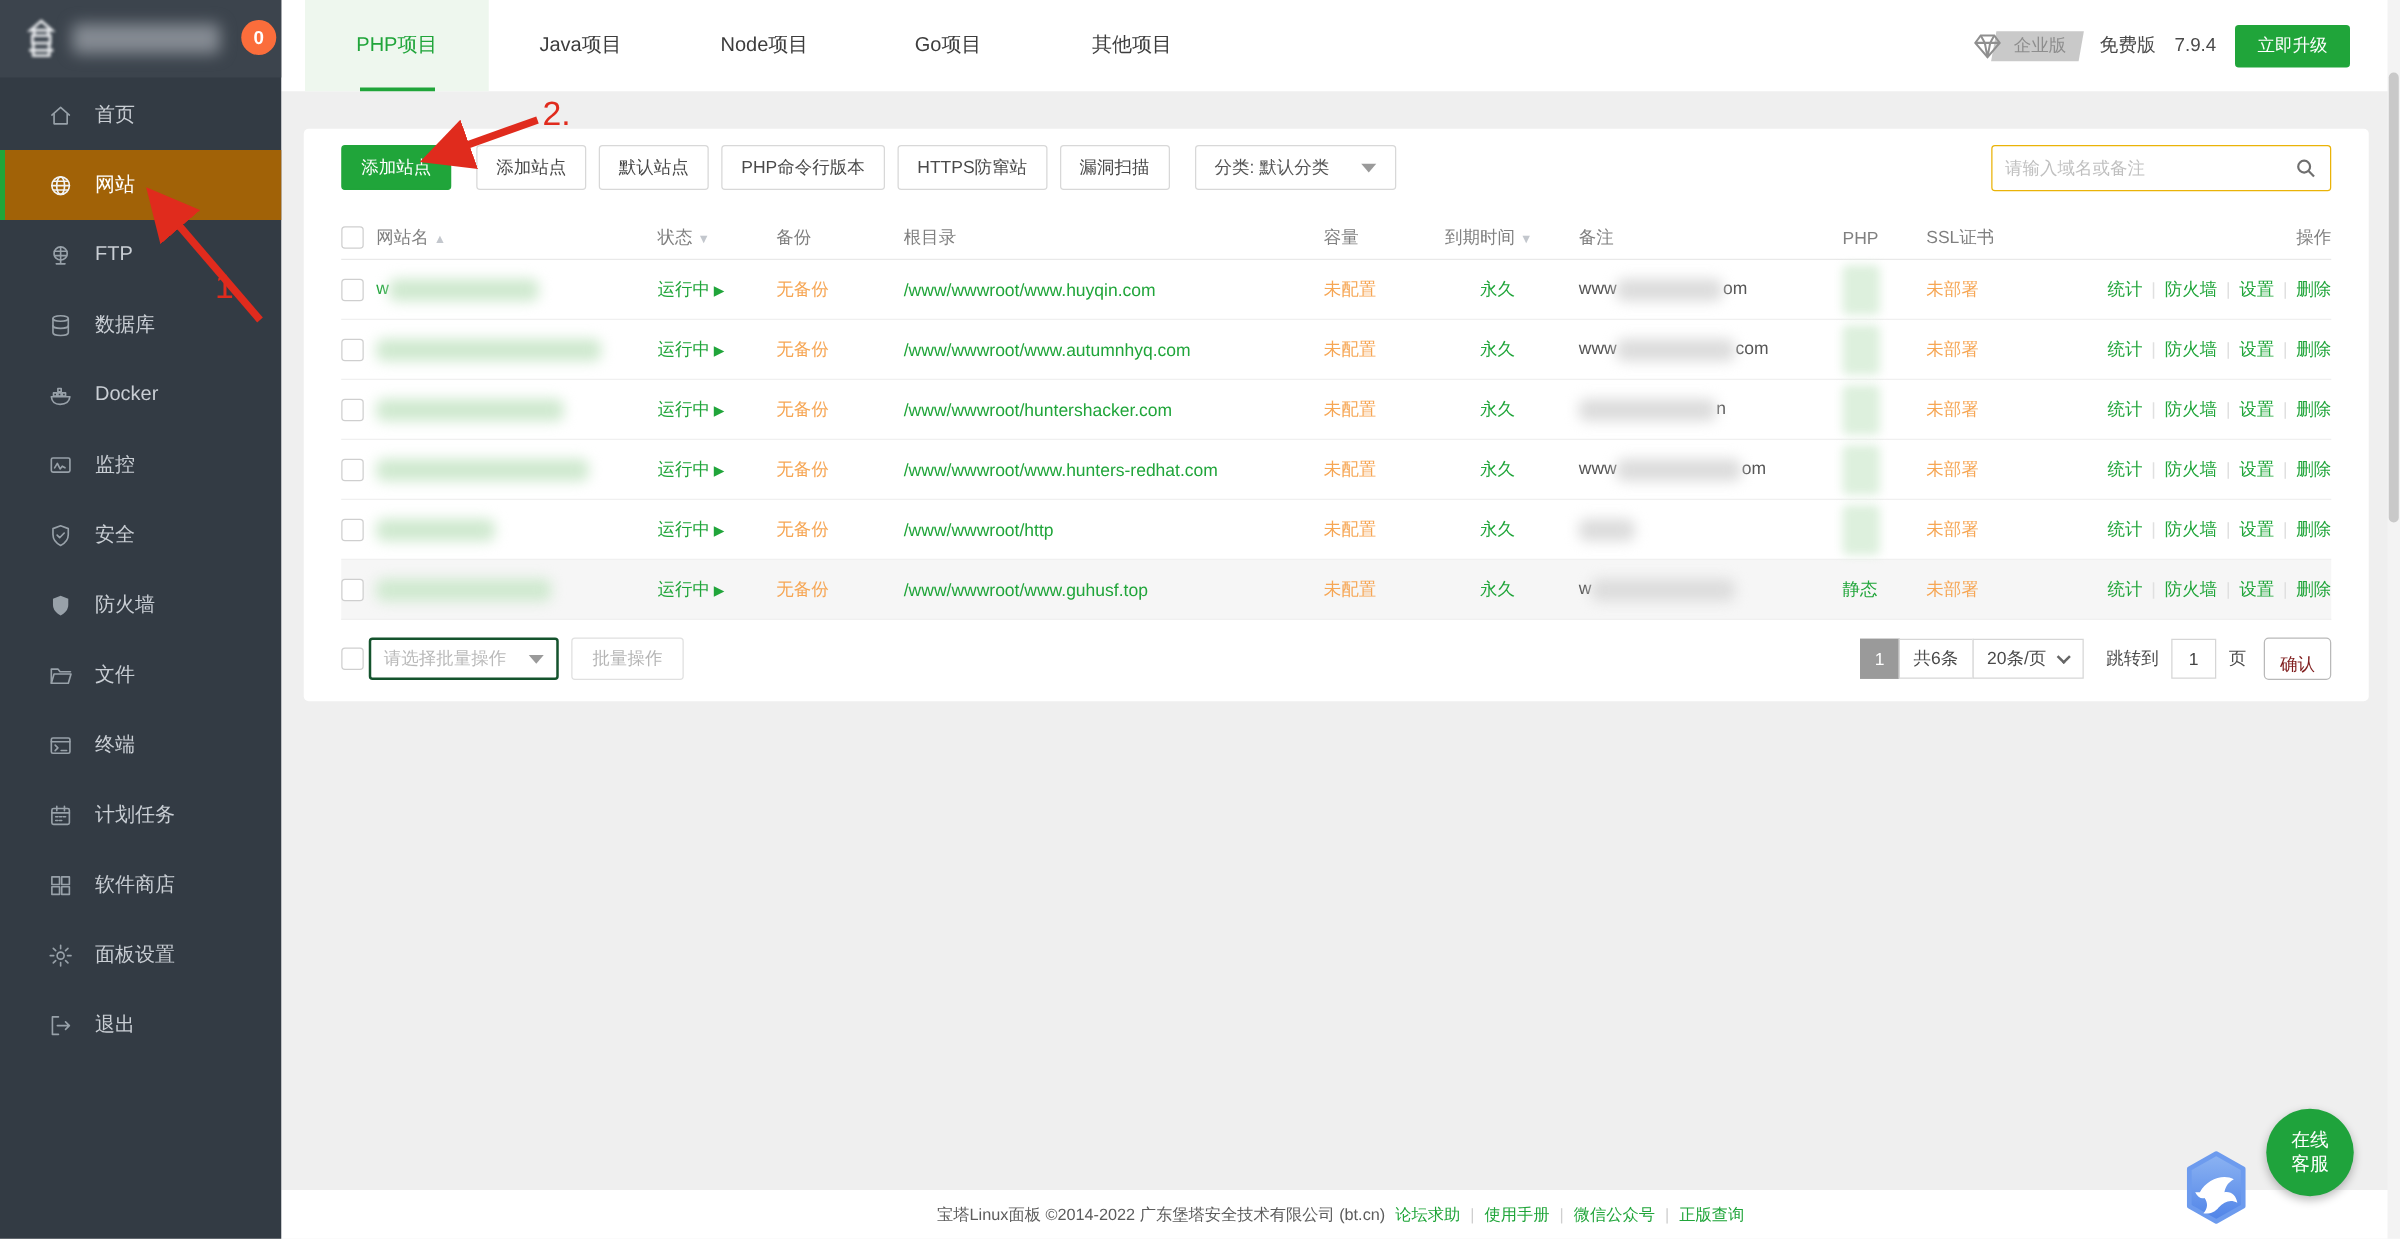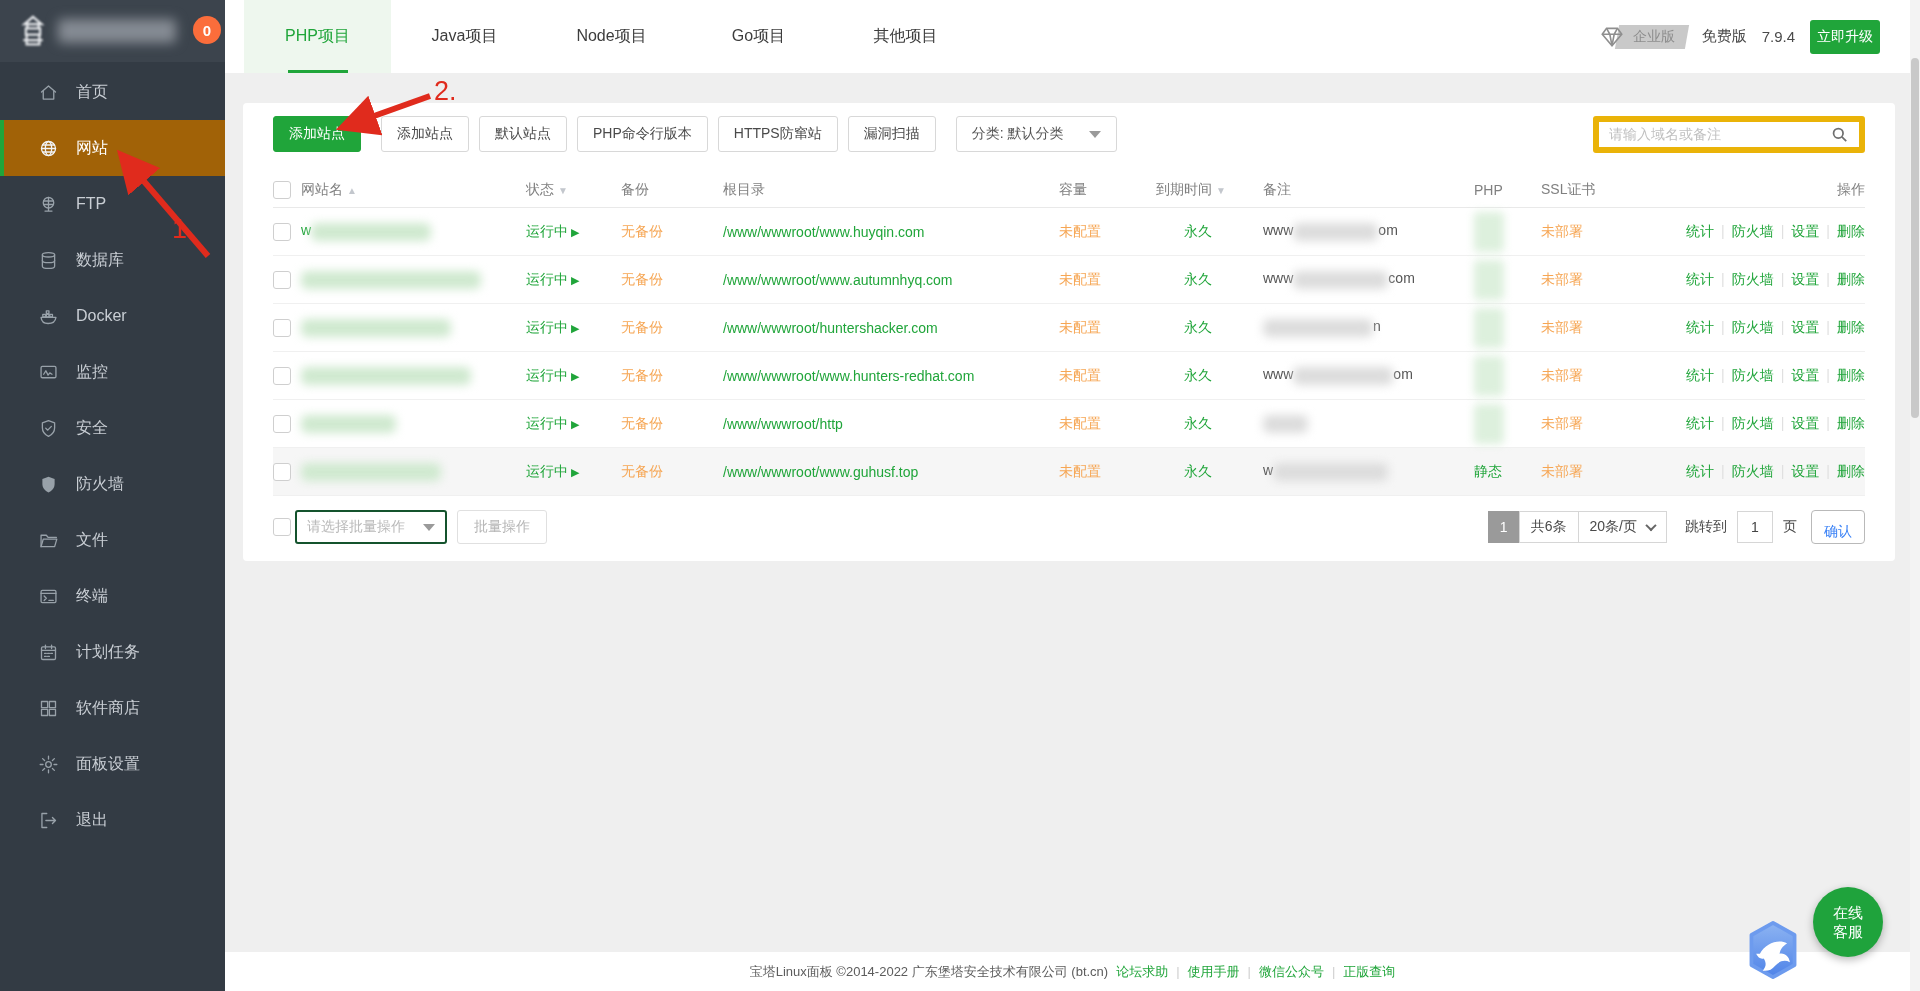--- a/index.html
+++ b/index.html
@@ -26,31 +26,31 @@
     font-size:16px; color:#3d3d3d; cursor:pointer; position:relative; }
   .tab.active { color:#20a53a; background:#eef7ee; }
   .tab.active::after { content:""; position:absolute; bottom:0; left:50%; margin-left:-30px; width:60px; height:3px; background:#20a53a; }
 
   .license { position:absolute; top:0; right:40px; height:73px; display:flex; align-items:center; gap:15px; }
   .edition { display:flex; align-items:center; }
   .edition .gem { width:26px; height:26px; color:#8f8f8f; margin-right:-8px; position:relative; z-index:1; }
   .edition .tag { background:#c9c9c9; color:#8d8d8d; font-size:14px; padding:3px 12px 3px 16px; transform:skewX(-10deg); }
   .edition .tag span { display:inline-block; transform:skewX(10deg); }
   .lic-txt { font-size:15px; color:#4a4a4a; }
-  .upgrade-btn { background:#20a53a; color:#fff; font-size:14px; padding:8px 7px; border-radius:3px; border:none; cursor:pointer; }
+  .upgrade-btn { background:#20a53a; color:#fff; font-size:14px; padding:8px 18px; border-radius:3px; border:none; cursor:pointer; }
 
   
   .card { position:absolute; left:18px; top:103px; width:1652px; height:458px; background:#fff; border-radius:4px; }
   .toolbar { display:flex; align-items:center; margin:13px 30px 0 30px; height:36px; gap:20px; }
   .btn { height:36px; padding:0 15px; font-size:14px; border-radius:3px; cursor:pointer;
     background:#fff; border:1px solid #d8d8d8; color:#4a4a4a; display:inline-flex; align-items:center; }
   .btn.primary { background:#20a53a; border-color:#20a53a; color:#fff; }
   .select-like { gap:26px; color:#555; }
   .caret-down { width:0; height:0; border-left:6px solid transparent; border-right:6px solid transparent; border-top:7px solid #9a9a9a; }
-  .search-wrap { margin-left:auto; width:272px; height:37px; border:6px solid #eab308; border-radius:3px;
+  .search-wrap { margin-left:auto; width:272px; height:37px; border:1px solid #eab308; border-radius:3px;
     display:flex; align-items:center; padding:0 10px; background:#fff; }
   .search-wrap input { flex:1; border:none; outline:none; font-size:14px; color:#555; font-family:inherit; }
   .search-wrap input::placeholder { color:#c0c0c0; }
   .search-ico { width:19px; height:19px; color:#6f6f6f; }
 
   
   .table { margin:20px 30px 0 30px; }
   .thead, .trow { display:flex; align-items:center; }
   .thead { height:36px; border-bottom:1px solid #e9e9e9; color:#808080; font-size:14px; }
   .trow { height:48px; border-bottom:1px solid #f0f0f0; font-size:14px; color:#555; }
@@ -76,21 +76,21 @@
   .batch-btn { height:34px; margin-left:10px; padding:0 16px; border:1px solid #e0e0e0; border-radius:3px;
     background:#fff; color:#b5b5b5; font-size:14px; cursor:pointer; }
   .pager { margin-left:auto; display:flex; align-items:center; font-size:14px; color:#4a4a4a; }
   .pg-box { height:32px; min-width:32px; border:1px solid #d6d6d6; background:#fff; display:flex;
     align-items:center; justify-content:center; padding:0 11px; margin-left:-1px; cursor:pointer; }
   .pg-box.cur { background:#9a9a9a; border-color:#9a9a9a; color:#fff; cursor:default; padding:0; width:32px; }
   .chev { width:8px; height:8px; border-right:2px solid #666; border-bottom:2px solid #666; transform:rotate(45deg) translate(-1px,-1px); margin-left:10px; }
   .jump-lbl { margin:0 10px 0 18px; }
   .jump-input { width:36px; height:32px; border:1px solid #d6d6d6; text-align:center; font-size:14px; color:#444; outline:none; font-family:inherit; }
   .unit { margin:0 14px 0 10px; }
-  .confirm-btn { height:34px; padding:12px 12px; border:1px solid #b9b9b9; border-radius:4px; background:#fff; color:#3b82f6; font-size:14px; cursor:pointer;font-family:Liberation Serif, serif; }
+  .confirm-btn { height:34px; padding:12px 12px; border:1px solid #b9b9b9; border-radius:4px; background:#fff; color:#7f1d1d; font-size:14px; cursor:pointer;font-family:Liberation Serif, serif; }
 
   
   .footerbar { position:absolute; left:0; right:0; bottom:0; height:39px; background:#fff;
     display:flex; align-items:center; justify-content:center; font-size:13px; color:#5c5c5c; gap:8px; }
   .footerbar a { color:#20a53a; text-decoration:none; cursor:pointer; }
   .f-sep { color:#cfcfcf; }
   .bird { position:absolute; left:1518px; top:920px; width:60px; height:60px; cursor:pointer; }
   .service { position:absolute; left:1588px; top:887px; width:70px; height:70px; border-radius:50%;
     background:#1fa33c; color:#fff; display:flex; flex-direction:column; align-items:center; justify-content:center;
     font-size:15px; line-height:19px; box-shadow:0 3px 8px rgba(0,0,0,.28); cursor:pointer; }

